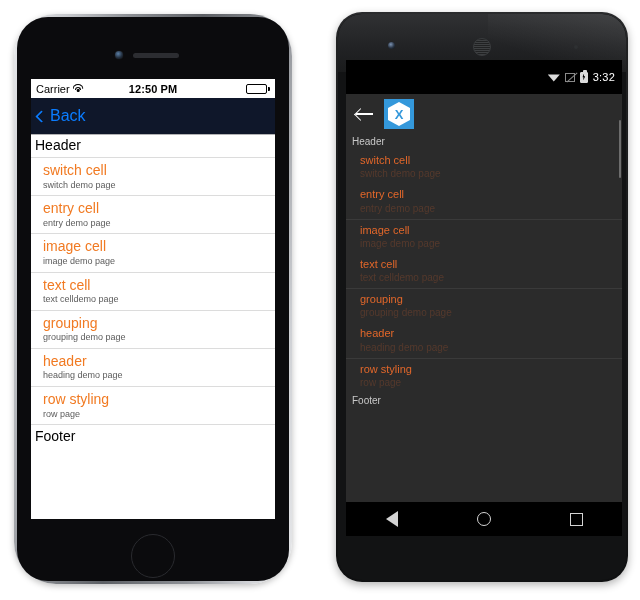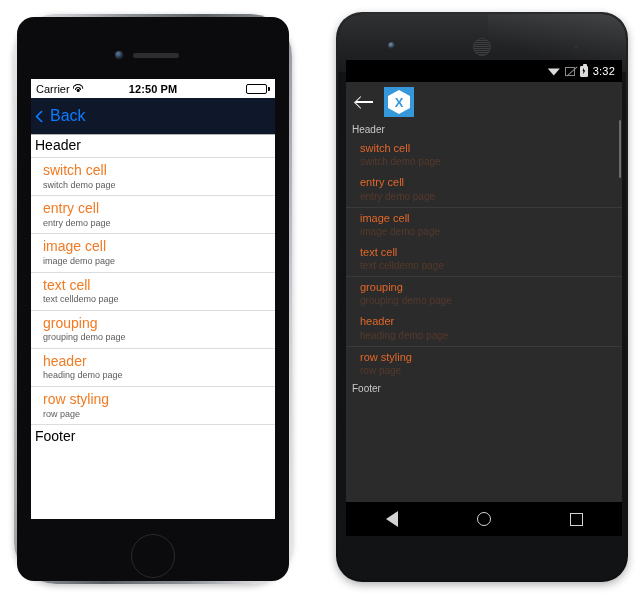--- a/index.html
+++ b/index.html
@@ -15,21 +15,21 @@
   .iphone {
     position: absolute; left: 14px; top: 14px;
     width: 278px; height: 570px;
     border-radius: 42px;
     background: linear-gradient(100deg,#e9eaec 0%,#c7c9cd 14%,#8e9196 30%,#5d6065 50%,#8e9196 72%,#cfd1d5 88%,#e7e8ea 100%);
     padding: 3px;
     box-shadow: 0 2px 6px rgba(0,0,0,.25);
   }
   .iphone-body {
     width: 100%; height: 100%;
-    border-radius: 17px;
+    border-radius: 31px;
     background: #0b0b0d;
     position: relative;
     overflow: hidden;
     padding-left: 29px;
   }
   .ip-cam {
     position: absolute; left: 98px; top: 34px; width: 8px; height: 8px;
     border-radius: 50%;
     background: radial-gradient(circle at 40% 35%, #5b7fa6 0%, #24303f 55%, #0a0d12 100%);
     box-shadow: 0 0 1px #333;
@@ -121,21 +121,21 @@
     background:#2b2c2e;
     background-image: repeating-linear-gradient(0deg, #3e4042 0 1px, #212223 1px 2px);
     border:1px solid #3a3c3e; }
   .and-sensor { position:absolute; right:48px; top:31px; width:4px; height:4px; border-radius:50%; background:#2e3032; }
   .and-sensor2 { position:absolute; right:38px; top:31px; width:3px; height:3px; border-radius:50%; background:#2a2c2e; }
   .and-screen {
     position:absolute; left:8px; top:46px; width:276px; height:476px;
     background:#2b2b2b; overflow:hidden;
   }
   .and-status {
-    height:22px; background:#000; display:flex; align-items:center; justify-content:flex-end;
+    height:34px; background:#000; display:flex; align-items:center; justify-content:flex-end;
     gap:5px; padding:0 7px; color:#fff; font-size:10px;
   }
   .wifi-and { width:12px; height:9px; background:#dcdcdc;
     clip-path: polygon(50% 100%, 0% 22%, 100% 22%); }
   .sig-and { width:10px; height:9px; border:1px solid #8a8a8a; position:relative; background:transparent; }
   .sig-and:after { content:""; position:absolute; left:-1px; top:50%; width:14px; height:1px; background:#8a8a8a;
     transform: rotate(-42deg); transform-origin:center; }
   .batt-and { width:8px; height:11px; border:1px solid #dcdcdc; border-radius:1px; position:relative; background:#dcdcdc; }
   .batt-and:before { content:""; position:absolute; left:2px; top:-3px; width:4px; height:2px; background:#dcdcdc; border-radius:1px 1px 0 0; }
   .batt-and span { position:absolute; left:50%; top:50%; transform:translate(-50%,-50%);

